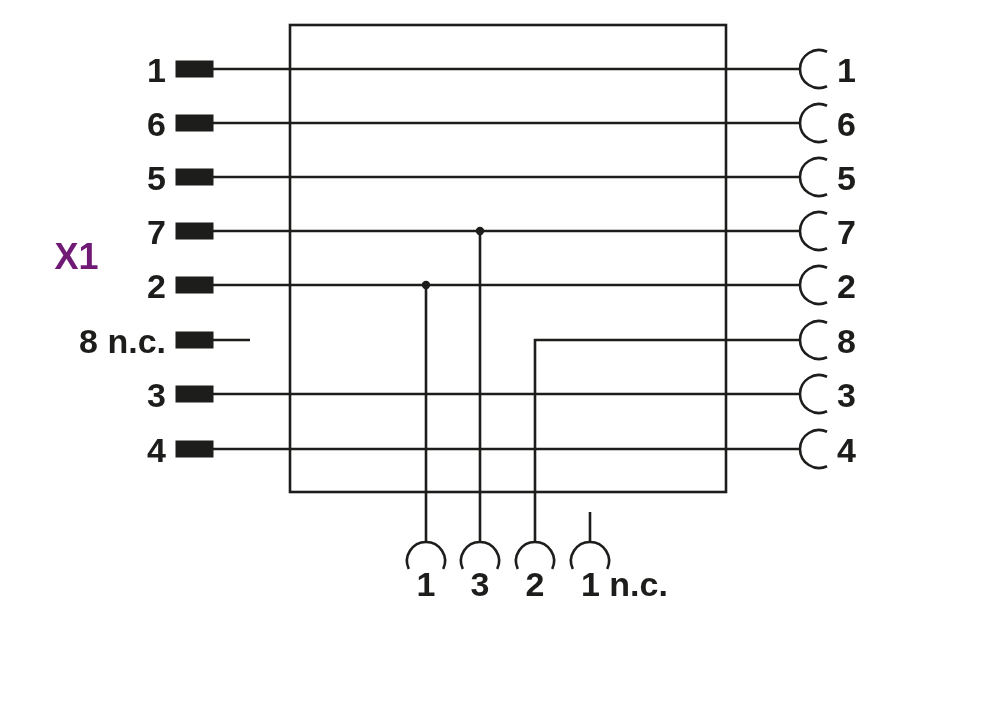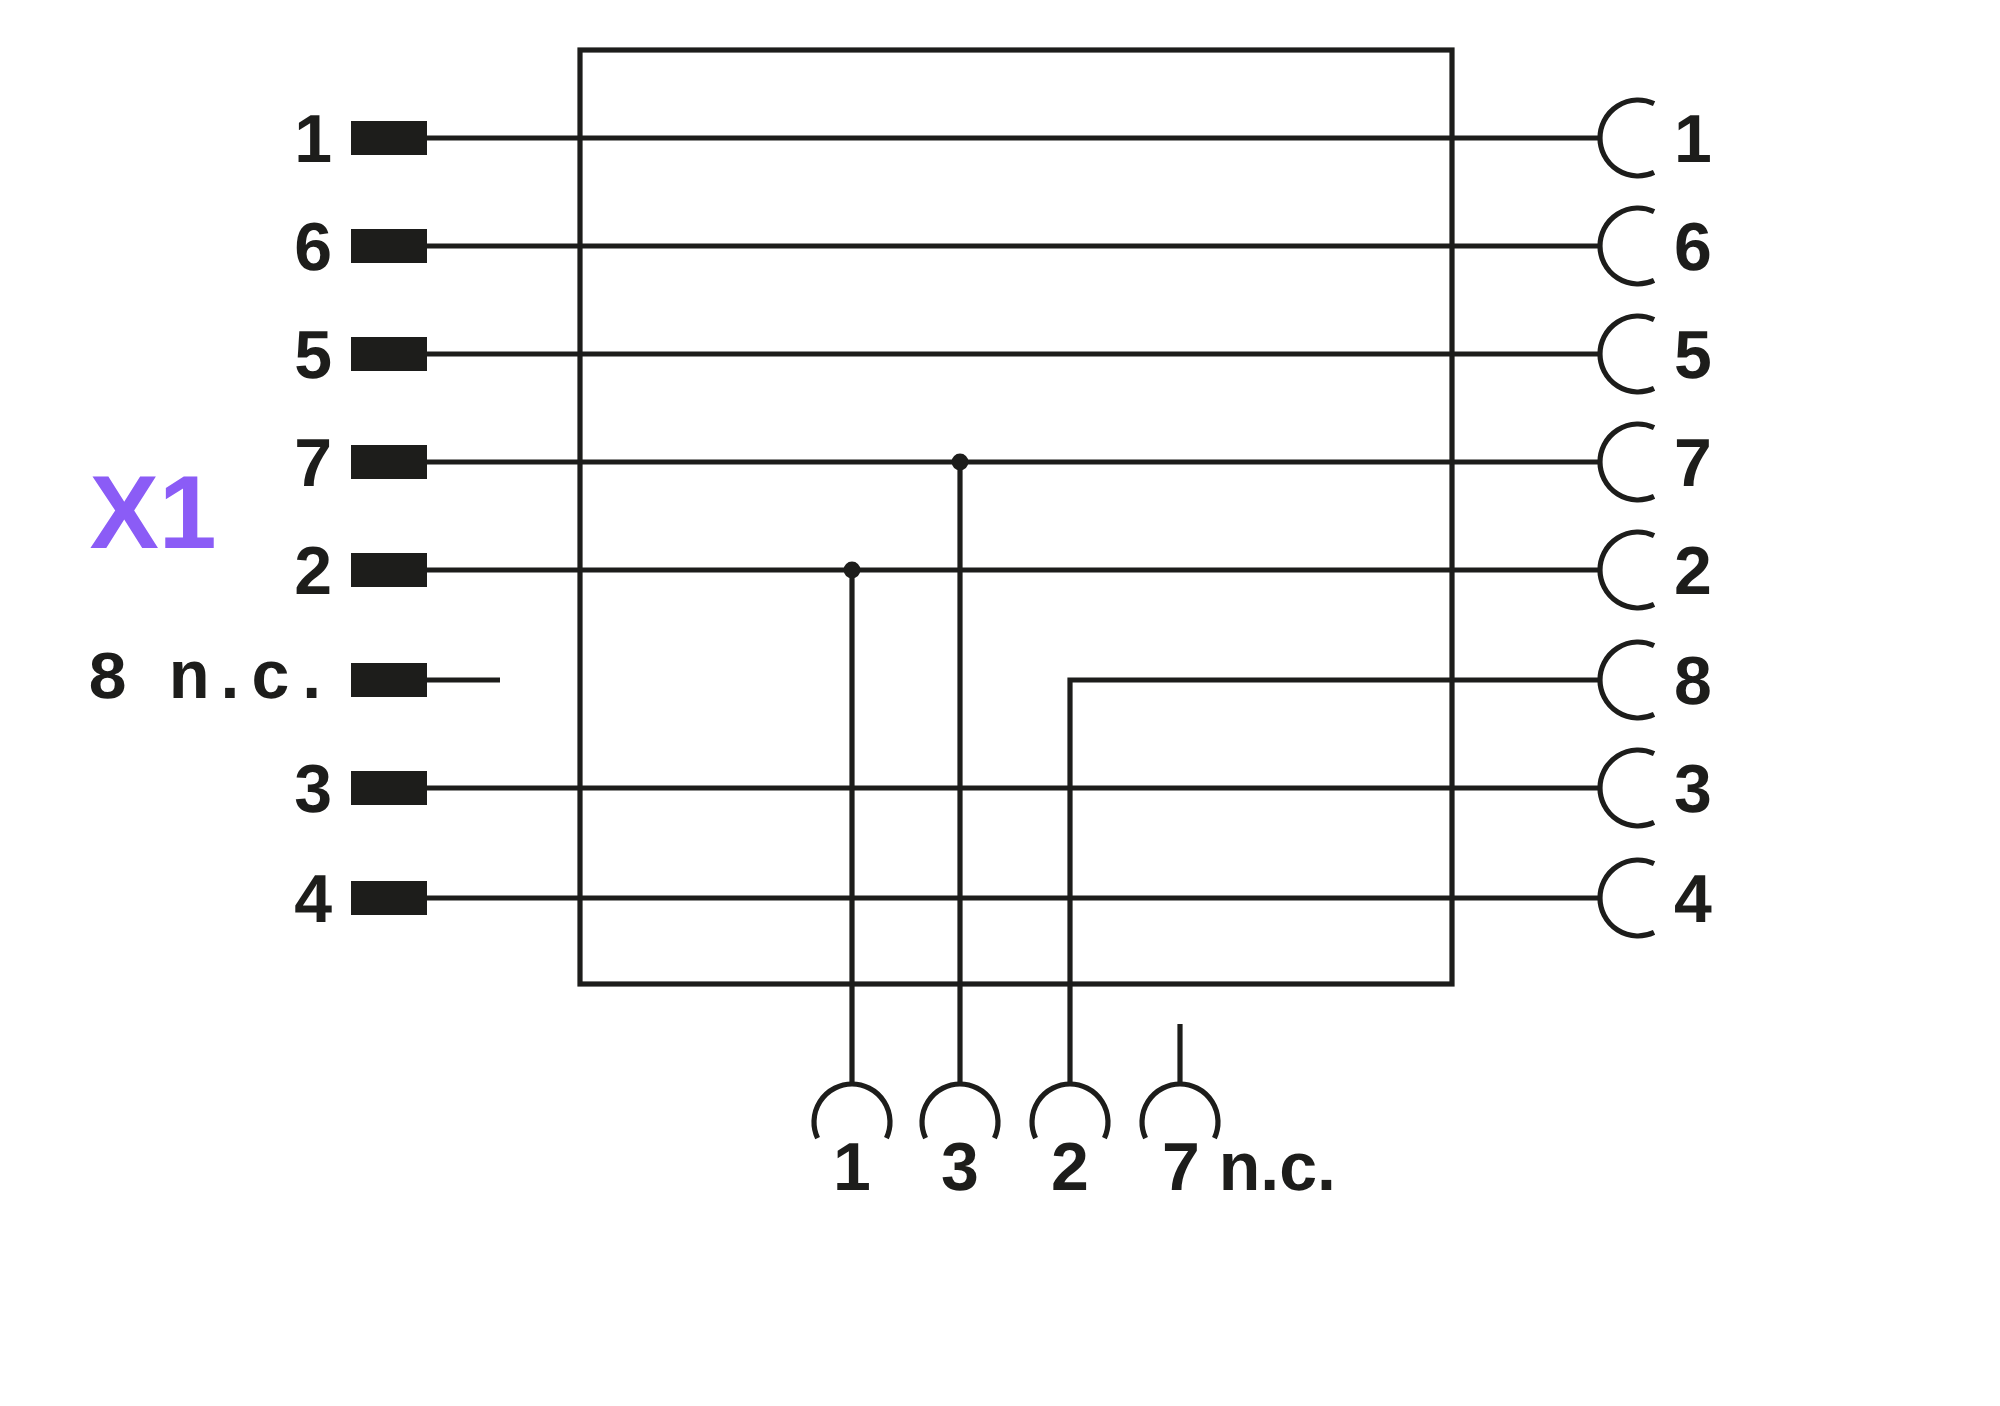--- a/index.html
+++ b/index.html
@@ -8,24 +8,24 @@
     width: 1000px;
     height: 703px;
     background: #ffffff;
     font-family: "Liberation Sans", sans-serif;
     overflow: hidden;
   }
   #stage svg { position: absolute; left: 0; top: 0; }
   .conn-title {
     position: absolute;
     font-weight: bold;
-    font-size: 52px;
+    font-size: 36px;
     line-height: 52px;
     text-align: center;
-    color: #8b5cf6;
+    color: #701a75;
   }
   #t-x1 { left: 16px;  top: 231px; width: 121px; }
   #t-x2 { left: 861px; top: 232px; width: 120px; }
   #t-x3 { left: 447px; top: 606px; width: 120px; }
   .pin-label {
     position: absolute;
     font-weight: bold;
     font-size: 34px;
     line-height: 48px;
     color: #1d1d1b;
@@ -76,29 +76,29 @@
       <path d="M 517.786 569.037 A 19 19 0 1 1 552.214 569.037" fill="none" stroke="#1d1d1b" stroke-width="2.6"></path>
       <path d="M 572.786 569.037 A 19 19 0 1 1 607.214 569.037" fill="none" stroke="#1d1d1b" stroke-width="2.6"></path>
     </svg>
   <div class="conn-title" id="t-x1">X1</div>
   <div id="labels">
       <div class="pin-label x1" style="top: 46px;">1</div>
       <div class="pin-label x1" style="top: 100px;">6</div>
       <div class="pin-label x1" style="top: 154px;">5</div>
       <div class="pin-label x1" style="top: 208px;">7</div>
       <div class="pin-label x1" style="top: 262px;">2</div>
-      <div class="pin-label x1" style="top: 317px; font-family: Liberation Mono, monospace;">8 n.c.</div>
+      <div class="pin-label x1" style="top: 317px;">8 n.c.</div>
       <div class="pin-label x1" style="top: 371px;">3</div>
       <div class="pin-label x1" style="top: 426px;">4</div>
       <div class="pin-label x2" style="top: 46px;">1</div>
       <div class="pin-label x2" style="top: 100px;">6</div>
       <div class="pin-label x2" style="top: 154px;">5</div>
       <div class="pin-label x2" style="top: 208px;">7</div>
       <div class="pin-label x2" style="top: 262px;">2</div>
       <div class="pin-label x2" style="top: 317px;">8</div>
       <div class="pin-label x2" style="top: 371px;">3</div>
       <div class="pin-label x2" style="top: 426px;">4</div>
       <div class="pin-label x3c" style="left: 386px; top: 560px;">1</div>
       <div class="pin-label x3c" style="left: 440px; top: 560px;">3</div>
       <div class="pin-label x3c" style="left: 495px; top: 560px;">2</div>
-      <div class="pin-label x3nc" style="left: 581px; top: 560px;">7 n.c.</div>
+      <div class="pin-label x3nc" style="left: 581px; top: 560px;">1 n.c.</div>
     </div>
 </div>
 
 </body></html>

